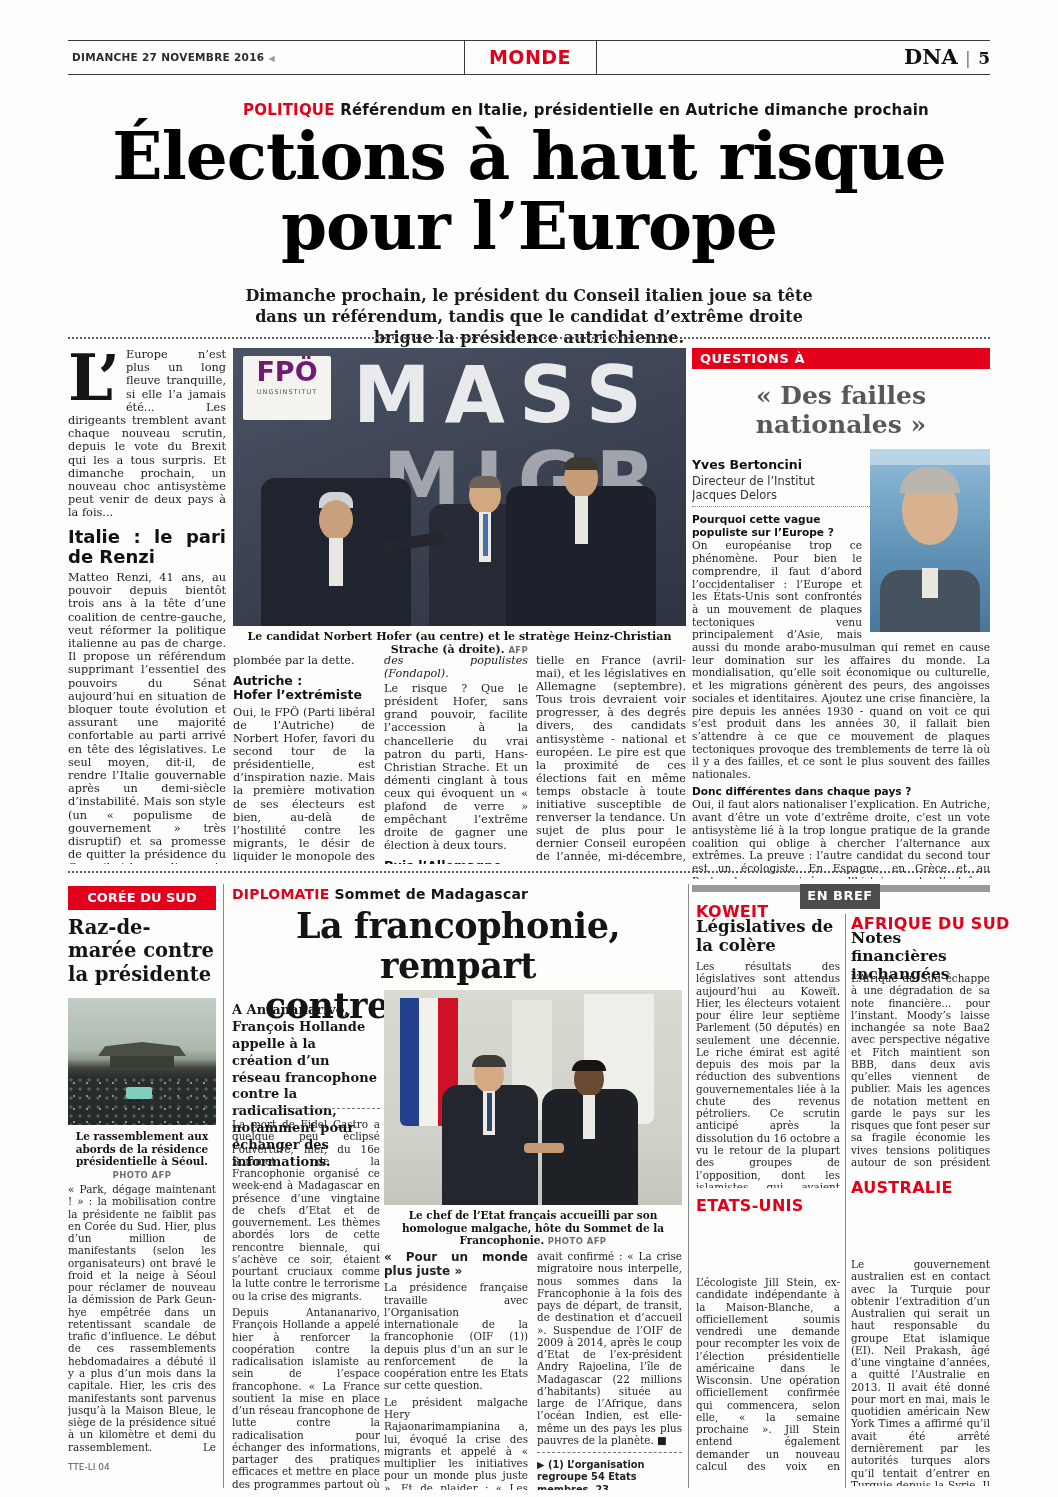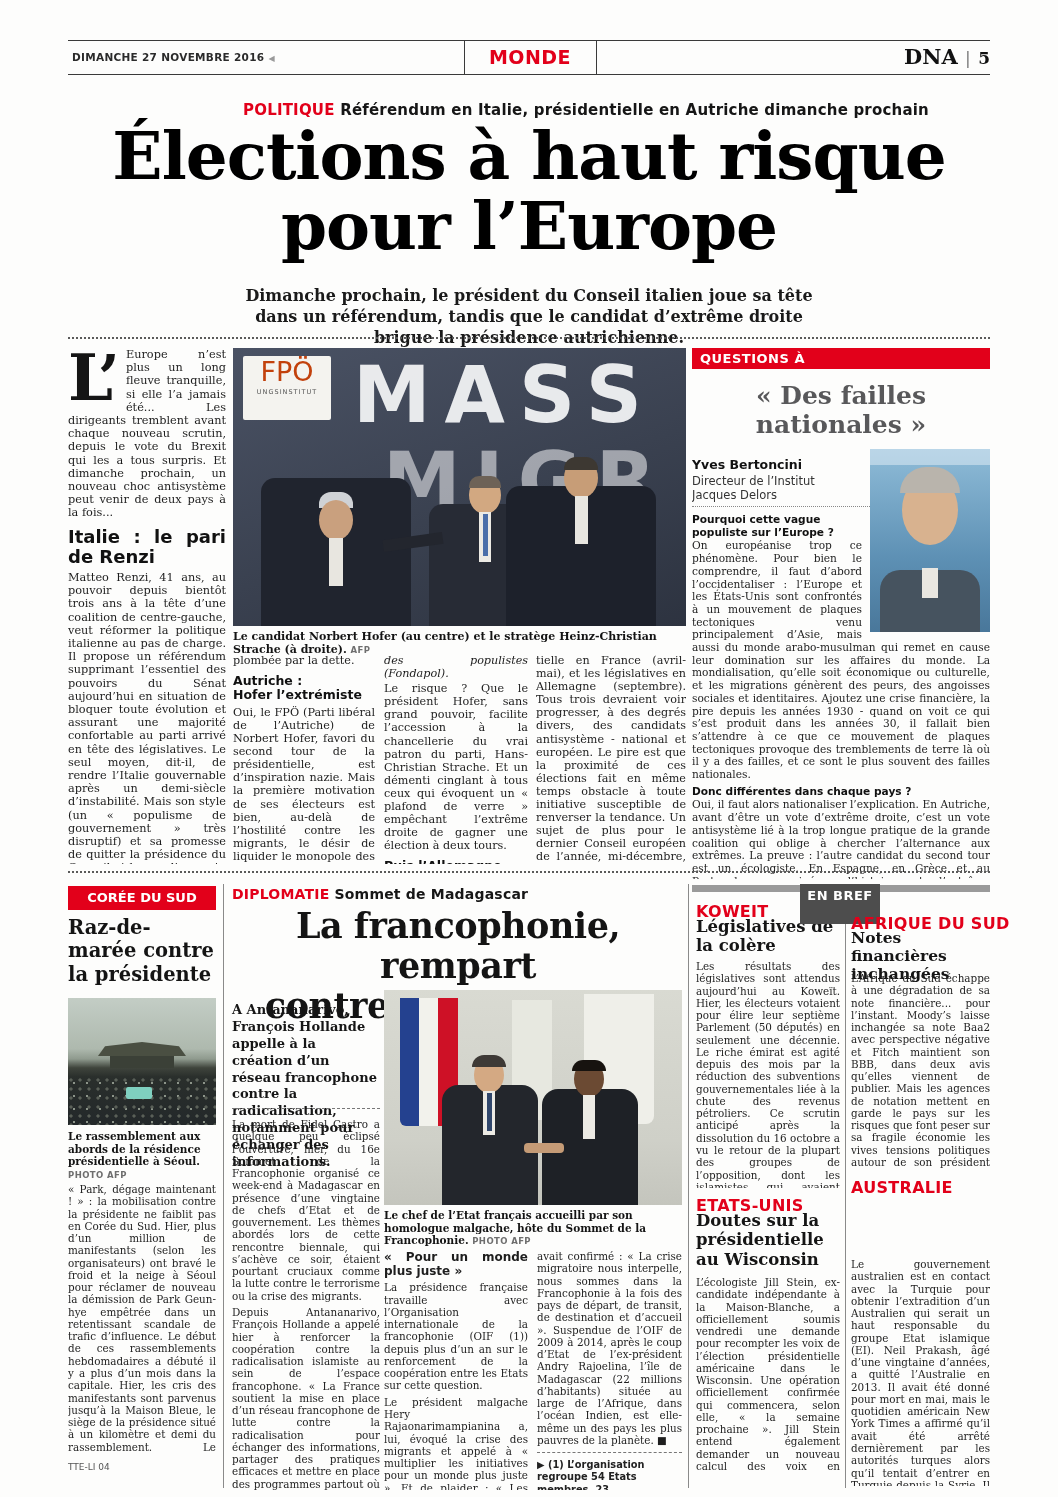--- a/index.html
+++ b/index.html
@@ -12,21 +12,21 @@
   .dotted{position:absolute;border-top:2px dotted #5a5a5a;height:0;}
   .dashed{border-top:1px dashed #777;height:0;}
   .red{color:#e2001a;}
   .kicker{font-family:"DejaVu Sans",sans-serif;font-weight:bold;font-size:15px;letter-spacing:.2px;}
   .h1{font-weight:bold;font-size:66px;line-height:1.06;text-align:center;letter-spacing:-1px;color:#000000;}
   .standfirst{font-weight:bold;font-size:16px;line-height:1.3;text-align:center;color:#1a1a1a;}
   .bodytxt{font-size:11.2px;line-height:1.17;text-align:justify;color:#1d1d1d;}
   .bodytxt p{margin:0 0 2px 0;}
   .subhead{font-family:"DejaVu Sans",sans-serif;font-weight:bold;font-size:12.5px;line-height:1.15;margin:7px 0 3px 0;color:#111;}
   .dropcap{float:left;font-weight:bold;font-size:64px;line-height:.82;padding:4px 6px 0 0;color:#151515;}
-  .caption{font-weight:bold;font-size:11px;line-height:1.2;color:#141414;}
+  .caption{font-weight:bold;font-size:11px;line-height:1.2;color:#141414;text-align:center;}
   .credit{font-family:"DejaVu Sans",sans-serif;font-weight:bold;font-size:8.5px;color:#6e6e6e;letter-spacing:.4px;}
   .label-red{font-family:"DejaVu Sans",sans-serif;font-weight:bold;font-size:16px;color:#e2001a;letter-spacing:.3px;}
   .mini-hl{font-weight:bold;font-size:16.5px;line-height:1.17;color:#151515;}
   .mini-body{font-size:10.4px;line-height:1.18;text-align:justify;color:#1e1e1e;}
   .photo{position:absolute;overflow:hidden;}
   .fig-head{position:absolute;border-radius:50%;}
   .fig-body{position:absolute;border-radius:14px 14px 0 0;}
   .qa-q{font-family:"DejaVu Sans",sans-serif;font-weight:bold;font-size:10.6px;line-height:1.2;margin:4px 0 1px 0;color:#111;}
   .qa-a{font-size:10.6px;line-height:1.2;text-align:justify;margin:0;color:#1d1d1d;}
 </style>
@@ -65,21 +65,21 @@
     <p><span class="dropcap">L’</span><span>Europe n’est plus un long fleuve tranquille, si elle l’a jamais été... Les dirigeants tremblent avant chaque nouveau scrutin, depuis le vote du Brexit qui les a tous surpris. Et dimanche prochain, un nouveau choc antisystème peut venir de deux pays à la fois...</span></p>
     <div class="subhead" style="font-size:18px;">Italie : le pari de Renzi</div>
     <p>Matteo Renzi, 41 ans, au pouvoir depuis bientôt trois ans à la tête d’une coalition de centre-gauche, veut réformer la politique italienne au pas de charge. Il propose un référendum supprimant l’essentiel des pouvoirs du Sénat aujourd’hui en situation de bloquer toute évolution et assurant une majorité confortable au parti arrivé en tête des législatives. Le seul moyen, dit-il, de rendre l’Italie gouvernable après un demi-siècle d’instabilité. Mais son style (un « populisme de gouvernement » très disruptif) et sa promesse de quitter la présidence du Conseil si le non l’emporte ont réalisé contre lui la coalition des contraires : la gauche qui lui reproche sa réforme du marché du travail (Jobs Act), la droite et le parti populiste de Beppe Grillo, le Mouvement 5 Étoiles, en tête des sondages.</p>
 
   </div>
 
   <div class="photo" style="left:233px;top:348px;width:453px;height:278px;background:linear-gradient(160deg,#4a5264 0%,#3a4150 55%,#2d3340 100%);">
     <div class="abs" style="left:120px;top:2px;font-family:'DejaVu Sans',sans-serif;font-weight:bold;font-size:78px;letter-spacing:14px;color:rgba(245,246,248,.93);">MASS</div>
     <div class="abs" style="left:150px;top:88px;font-family:'DejaVu Sans',sans-serif;font-weight:bold;font-size:78px;letter-spacing:14px;color:rgba(245,246,248,.55);">MIGR</div>
     <div class="abs" style="left:10px;top:8px;width:88px;height:64px;background:#f4f3ef;border-radius:2px;text-align:center;">
-      <div style="font-family:'DejaVu Sans',sans-serif;font-weight:normal;font-size:27px;color:#c2410c;line-height:1.2;">FPÖ</div>
+      <div style="font-family:'DejaVu Sans',sans-serif;font-weight:bold;font-size:27px;color:#701a75;line-height:1.2;">FPÖ</div>
       <div style="font-family:'DejaVu Sans',sans-serif;font-size:6.5px;color:#555;letter-spacing:1px;">UNGSINSTITUT</div>
     </div>
 
     <div class="fig-body" style="left:28px;bottom:-10px;width:150px;height:158px;background:#20242e;"></div>
     <div class="abs" style="left:86px;bottom:118px;width:34px;height:16px;background:#cfd2d6;border-radius:12px 12px 0 0;"></div>
     <div class="fig-head" style="left:86px;bottom:86px;width:34px;height:40px;background:#c9a07e;"></div>
     <div class="abs" style="left:96px;bottom:40px;width:14px;height:48px;background:#e8e6e0;"></div>
 
     <div class="fig-body" style="left:196px;bottom:-10px;width:118px;height:132px;background:#272b35;"></div>
     <div class="fig-head" style="left:236px;bottom:112px;width:32px;height:38px;background:#d2a881;"></div>
@@ -210,24 +210,23 @@
     <p style="margin:0 0 6px 0;">avait confirmé : « La crise migratoire nous interpelle, nous sommes dans la Francophonie à la fois des pays de départ, de transit, de destination et d’accueil ». Suspendue de l’OIF de 2009 à 2014, après le coup d’Etat de l’ex-président Andry Rajoelina, l’île de Madagascar (22 millions d’habitants) située au large de l’Afrique, dans l’océan Indien, est elle-même un des pays les plus pauvres de la planète. ■</p>
     <div class="dashed" style="margin:4px 0 6px 0;"></div>
     <p class="sans" style="margin:0;font-size:9.8px;font-weight:bold;color:#222;line-height:1.25;text-align:left;">▶ (1) L’organisation regroupe 54 Etats membres, 23 observateurs et 3 membres dits associés. L’espace francophone regroupe 274 millions de personnes, selon l’OIF.</p>
   </div>
 
   <div class="abs label-red" style="left:696px;top:902px;">KOWEIT</div>
   <div class="abs mini-hl" style="left:696px;top:917px;width:144px;">Législatives de la colère</div>
   <div class="abs mini-body" style="left:696px;top:960px;width:144px;height:228px;overflow:hidden;">Les résultats des législatives sont attendus aujourd’hui au Koweït. Hier, les électeurs votaient pour élire leur septième Parlement (50 députés) en seulement une décennie. Le riche émirat est agité depuis des mois par la réduction des subventions gouvernementales liée à la chute des revenus pétroliers. Ce scrutin anticipé après la dissolution du 16 octobre a vu le retour de la plupart des groupes de l’opposition, dont les islamistes qui avaient boycotté les deux précédentes élections. Mais le pouvoir réel demeure entre les mains de la famille al-Sabah qui règne depuis 250 ans.</div>
 
   <div class="abs label-red" style="left:696px;top:1196px;">ETATS-UNIS</div>
-  <div class="abs mini-hl" style="left:696px;top:1211px;width:144px;">Doutes sur la présidentielle au Wisconsin</div>
   <div class="abs mini-body" style="left:696px;top:1276px;width:144px;height:196px;overflow:hidden;">L’écologiste Jill Stein, ex-candidate indépendante à la Maison-Blanche, a officiellement soumis vendredi une demande pour recompter les voix de l’élection présidentielle américaine dans le Wisconsin. Une opération officiellement confirmée qui commencera, selon elle, « la semaine prochaine ». Jill Stein entend également demander un nouveau calcul des voix en Pennsylvanie et dans le Michigan, deux autres Etats très disputés qui ont basculé en faveur du président élu Donald Trump.</div>
 
-  <div class="abs" style="left:800px;top:884px;width:80px;height:40px;background:#4d4d4d;color:#fff;text-align:center;font-family:'DejaVu Sans',sans-serif;font-weight:bold;font-size:13px;line-height:24px;letter-spacing:.5px;">EN BREF</div>
+  <div class="abs" style="left:800px;top:884px;width:80px;height:25px;background:#4d4d4d;color:#fff;text-align:center;font-family:'DejaVu Sans',sans-serif;font-weight:bold;font-size:13px;line-height:24px;letter-spacing:.5px;">EN BREF</div>
 
   <div class="abs label-red" style="left:851px;top:914px;">AFRIQUE DU SUD</div>
   <div class="abs mini-hl" style="left:851px;top:929px;width:140px;font-size:15.5px;">Notes financières inchangées</div>
   <div class="abs mini-body" style="left:851px;top:972px;width:139px;height:198px;overflow:hidden;">L’Afrique du Sud échappe à une dégradation de sa note financière... pour l’instant. Moody’s laisse inchangée sa note Baa2 avec perspective négative et Fitch maintient son BBB, dans deux avis qu’elles viennent de publier. Mais les agences de notation mettent en garde le pays sur les risques que font peser sur sa fragile économie les vives tensions politiques autour de son président Jacob Zuma. Et le pressent de mettre en oeuvre rapidement des réformes de soutien à la croissance qui ne devrait guère dépasser 0,5 % cette année.</div>
 
   <div class="abs label-red" style="left:851px;top:1178px;">AUSTRALIE</div>
   <div class="abs mini-body" style="left:851px;top:1258px;width:139px;height:228px;overflow:hidden;">Le gouvernement australien est en contact avec la Turquie pour obtenir l’extradition d’un Australien qui serait un haut responsable du groupe Etat islamique (EI). Neil Prakash, âgé d’une vingtaine d’années, a quitté l’Australie en 2013. Il avait été donné pour mort en mai, mais le quotidien américain New York Times a affirmé qu’il avait été arrêté dernièrement par les autorités turques alors qu’il tentait d’entrer en Turquie depuis la Syrie. Il est notamment soupçonné d’être impliqué dans un complot manqué à Melbourne pour décapiter un policier, en avril 2015.</div>
 
 </div>
 

